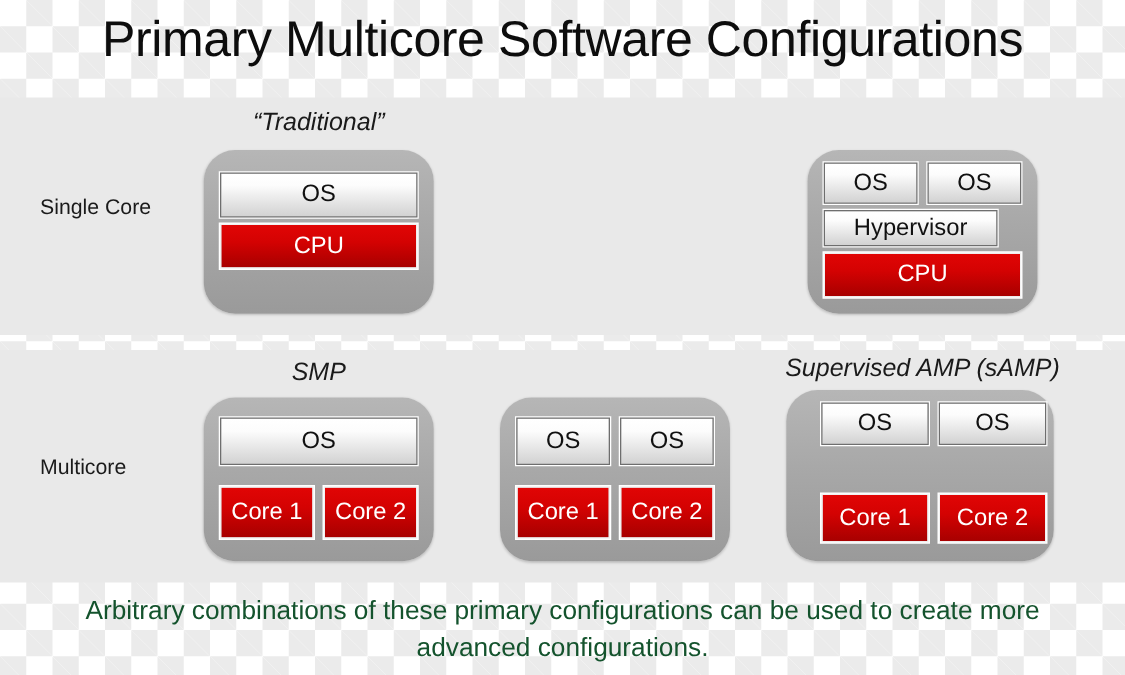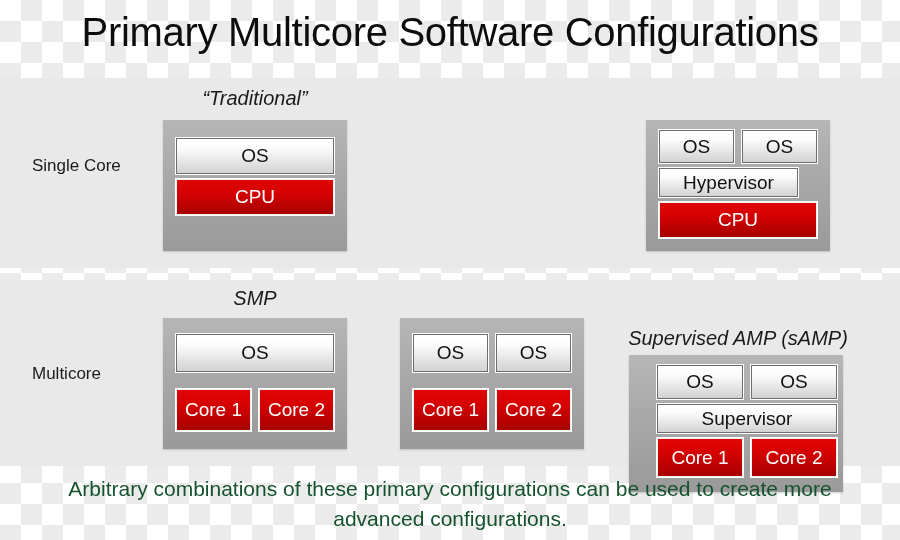--- a/index.html
+++ b/index.html
@@ -71,20 +71,21 @@
     white-space: nowrap;
     line-height: 24px;
   }
 
   
   .chip {
     position: absolute;
     background: linear-gradient(180deg, #b6b6b6 0%, #a8a8a8 45%, #9a9a9a 100%);
     box-shadow: 0 1px 2px rgba(0,0,0,0.18);
     box-sizing: border-box;
+    border-radius: 25px;
   }
 
   
   .blk {
     position: absolute;
     box-sizing: border-box;
     border: 2px solid #ffffff;
     display: flex;
     align-items: center;
     justify-content: center;
@@ -166,27 +167,26 @@
     <div class="config" style="left:380px; top:6px; width:225px; height:175px;">
 
       <div class="chip" style="left:20px; top:32px; width:184px; height:131px;">
         <div class="blk light" style="left:12px; top:15px; width:77px; height:40px;">OS</div>
         <div class="blk light" style="left:95px; top:15px; width:77px; height:40px;">OS</div>
         <div class="blk red" style="left:12px; top:70px; width:77px; height:44px;">Core 1</div>
         <div class="blk red" style="left:95px; top:70px; width:77px; height:44px;">Core 2</div>
       </div>
     </div>
 
-    <div class="config" style="left:612px; top:3px; width:252px; height:180px;margin-top:43px;">
+    <div class="config" style="left:612px; top:3px; width:252px; height:180px;">
       <div class="config-caption">Supervised AMP (sAMP)</div>
 
       <div class="chip" style="left:17px; top:29px; width:214px; height:137px;">
         <div class="blk light" style="left:27px; top:9px; width:88px; height:36px;">OS</div>
         <div class="blk light" style="left:121px; top:9px; width:88px; height:36px;">OS</div>
-        <div class="blk light" style="left:27px; top:48px; width:182px; height:31px;">Supervisor</div>
         <div class="blk red" style="left:27px; top:82px; width:88px; height:41px;">Core 1</div>
         <div class="blk red" style="left:121px; top:82px; width:88px; height:41px;">Core 2</div>
       </div>
     </div>
 
   </div>
 
   <div class="footer">Arbitrary combinations of these primary configurations can be used to create more advanced configurations.</div>
 
 </div>

